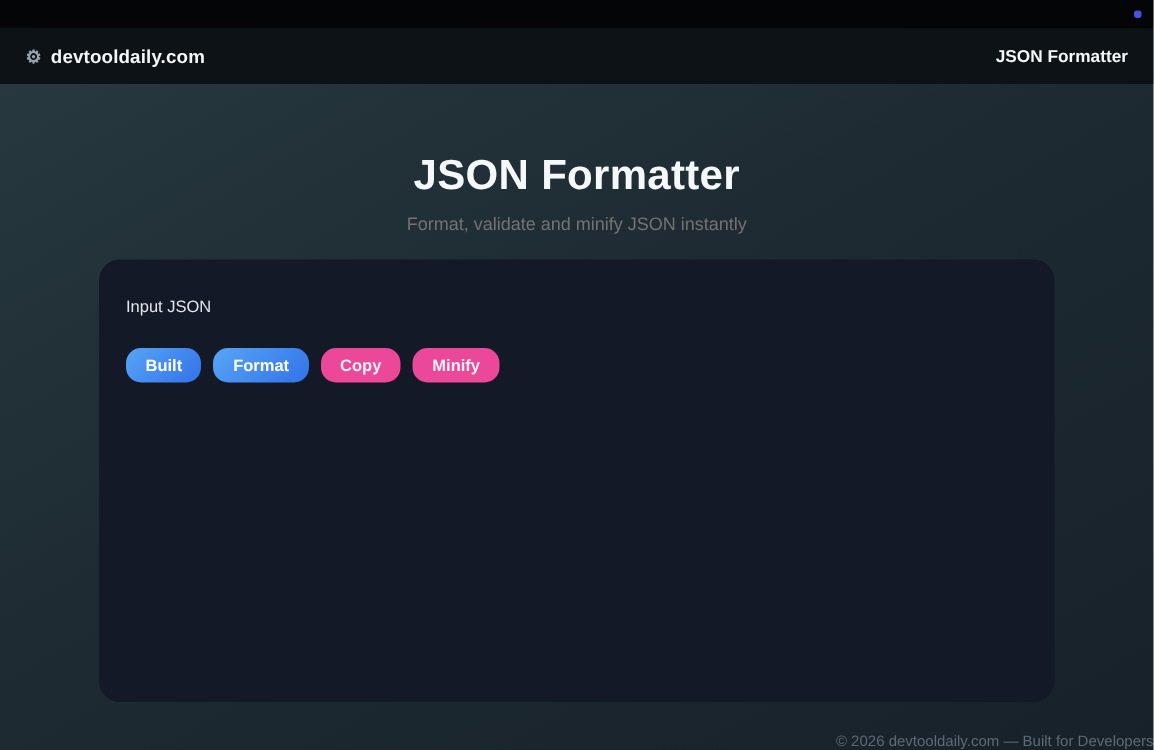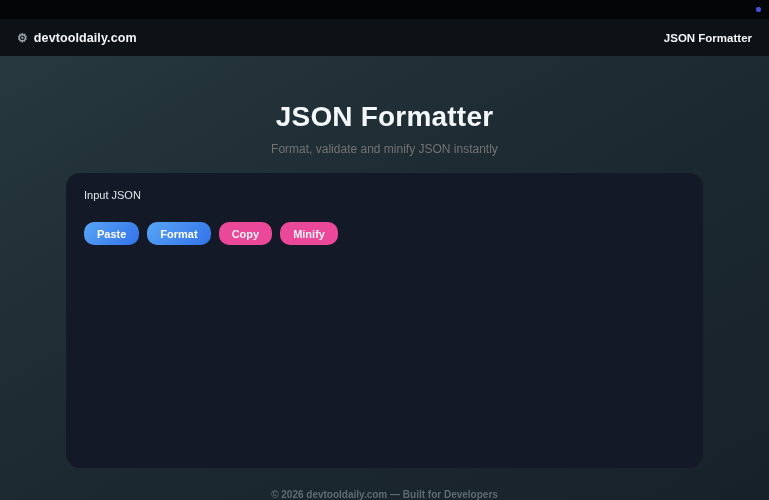--- a/index.html
+++ b/index.html
@@ -69,21 +69,21 @@
     color: #737373;
   }
 
   
   .card {
     width: 637px;
     height: 295px;
     margin: 17px auto 0;
     background: #131926;
     border-radius: 14px;
-    padding: 16px 18px 18px;
+    padding: 26px 18px 18px;
   }
   .panes {
     display: flex;
     gap: 14px;
   }
   .pane { flex: 1; min-width: 0; }
   .pane .label {
     font-size: 11px;
     font-weight: 500;
     color: #e2e6ea;
@@ -124,25 +124,24 @@
   .btn.primary {
     background: linear-gradient(135deg, #57a5f6 0%, #3372e9 100%);
   }
   .btn.secondary {
     background: #ec4899;
     color: #eef1f4;
   }
 
   
   .footer {
-    text-align: center;
+    text-align: right;
     margin-top: 21px;
     font-size: 10px;
     color: #5e6b74;
-    font-weight: bold;
   }
 </style>
 </head>
 <body>
 
 <div class="topstrip">
   <span class="dot"></span>
 </div>
 
 <nav class="nav">
@@ -160,21 +159,21 @@
   </div>
 
   <section class="card">
     <div class="panes">
       <div class="pane">
         <div class="label">Input JSON</div>
       </div>
     </div>
 
     <div class="actions">
-      <button class="btn primary">Paste</button>
+      <button class="btn primary">Built</button>
       <button class="btn primary">Format</button>
       <button class="btn secondary">Copy</button>
       <button class="btn secondary">Minify</button>
     </div>
   </section>
 
   <div class="footer">© 2026 devtooldaily.com — Built for Developers</div>
 </main>
 
 </body></html>

